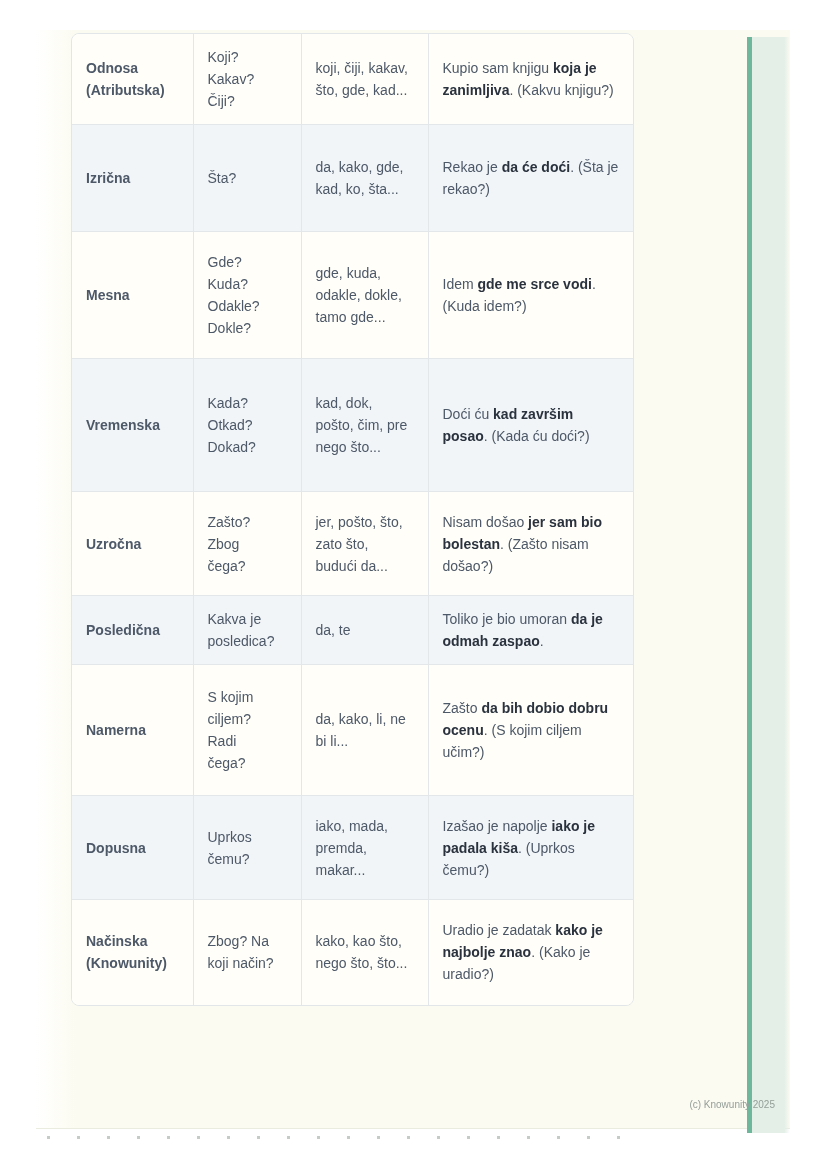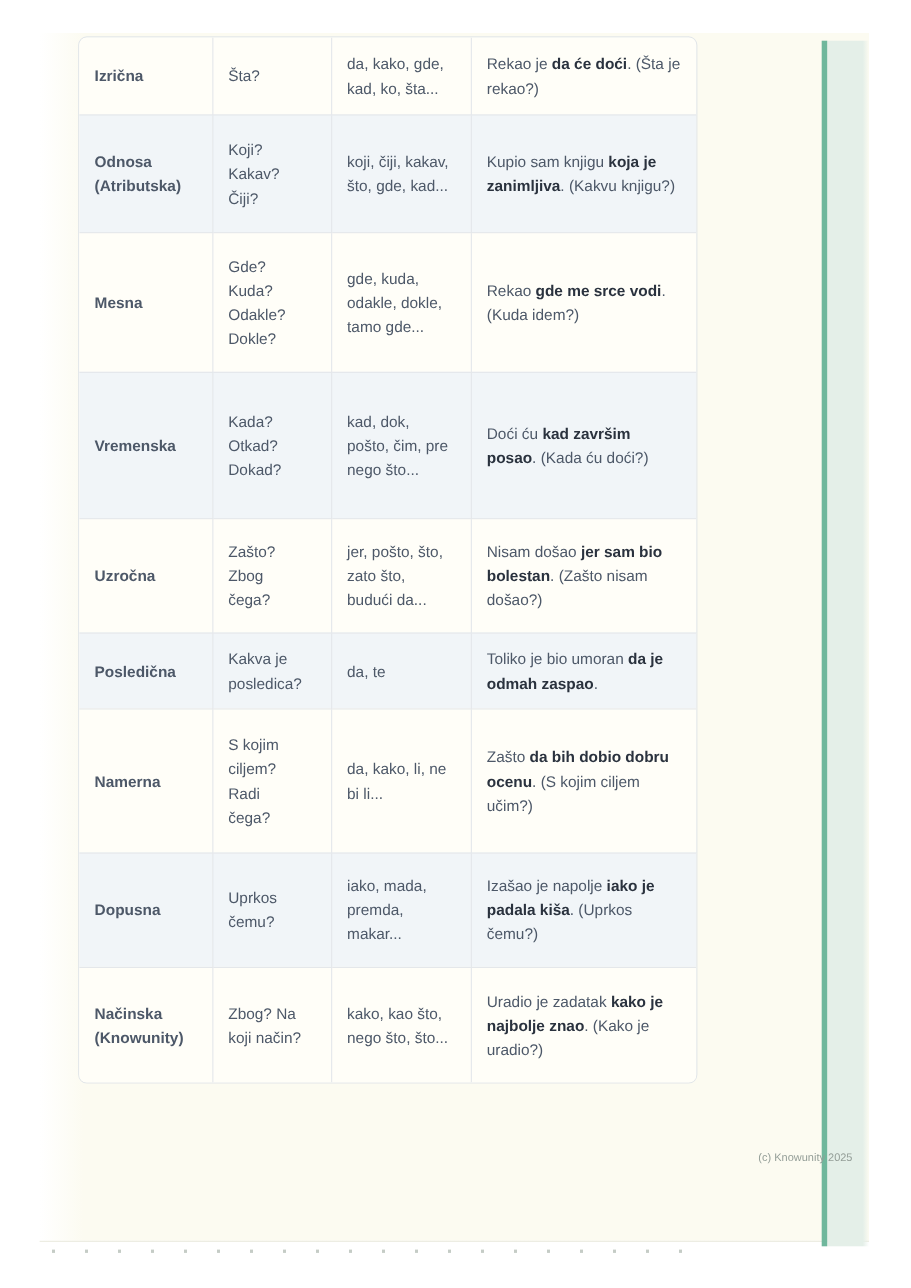--- a/index.html
+++ b/index.html
@@ -72,21 +72,21 @@
   .clause-table tr:nth-child(9){height:105px}
   .clause-table tr:nth-child(10){height:104px}
   .c-type{
     font-weight:bold;
     color:var(--text-bold);
     white-space:pre-line;
   }
   .c-q{white-space:pre-line;}
   .c-ex strong{color:var(--text-bold);font-weight:bold;}
   .footer{
-    position:absolute;top:1046px;right:53px;
+    position:absolute;top:1098px;right:53px;
     font-size:10px;line-height:13px;
     color:var(--footer-text);
     z-index:5;
   }
   .dotted{
     position:absolute;left:47px;top:1136px;width:593px;height:3px;
     background:repeating-linear-gradient(90deg,var(--dot-color) 0 3px,transparent 3px 30px);
   }
 </style>
 </head>
@@ -99,42 +99,42 @@
   <div class="card">
     <table class="clause-table">
       <colgroup>
         <col class="w1">
           <col class="w2">
           <col class="w3">
           <col class="w4">
       </colgroup>
       <tbody>
           <tr>
-    <td class="c-type">Izrična</td>
-    <td class="c-q">Šta?</td>
-    <td class="c-conj">da, kako, gde, kad, ko, šta...</td>
-    <td class="c-ex"><span>Rekao je </span><strong>da će doći</strong><span>. (Šta je rekao?)</span></td>
-  </tr>
-          <tr>
     <td class="c-type">Odnosa
 (Atributska)</td>
     <td class="c-q">Koji?
 Kakav?
 Čiji?</td>
     <td class="c-conj">koji, čiji, kakav, što, gde, kad...</td>
     <td class="c-ex"><span>Kupio sam knjigu </span><strong>koja je zanimljiva</strong><span>. (Kakvu knjigu?)</span></td>
   </tr>
           <tr>
+    <td class="c-type">Izrična</td>
+    <td class="c-q">Šta?</td>
+    <td class="c-conj">da, kako, gde, kad, ko, šta...</td>
+    <td class="c-ex"><span>Rekao je </span><strong>da će doći</strong><span>. (Šta je rekao?)</span></td>
+  </tr>
+          <tr>
     <td class="c-type">Mesna</td>
     <td class="c-q">Gde?
 Kuda?
 Odakle?
 Dokle?</td>
     <td class="c-conj">gde, kuda, odakle, dokle, tamo gde...</td>
-    <td class="c-ex"><span>Rekao </span><strong>gde me srce vodi</strong><span>. (Kuda idem?)</span></td>
+    <td class="c-ex"><span>Idem </span><strong>gde me srce vodi</strong><span>. (Kuda idem?)</span></td>
   </tr>
           <tr>
     <td class="c-type">Vremenska</td>
     <td class="c-q">Kada?
 Otkad?
 Dokad?</td>
     <td class="c-conj">kad, dok, pošto, čim, pre nego što...</td>
     <td class="c-ex"><span>Doći ću </span><strong>kad završim posao</strong><span>. (Kada ću doći?)</span></td>
   </tr>
           <tr>

